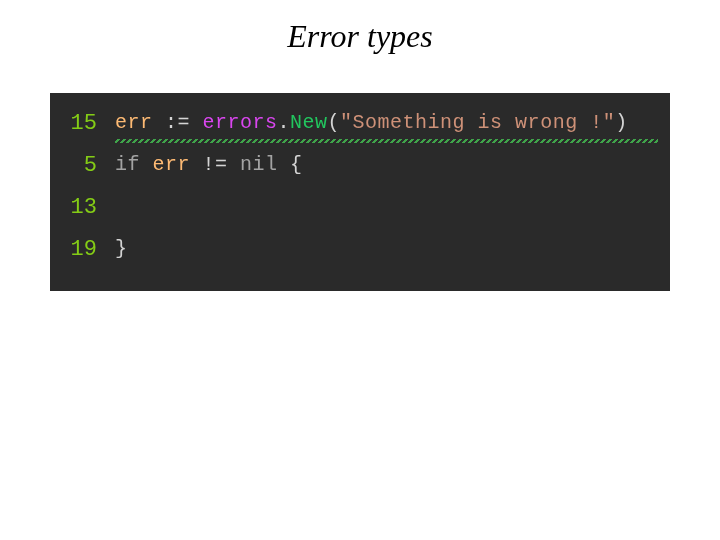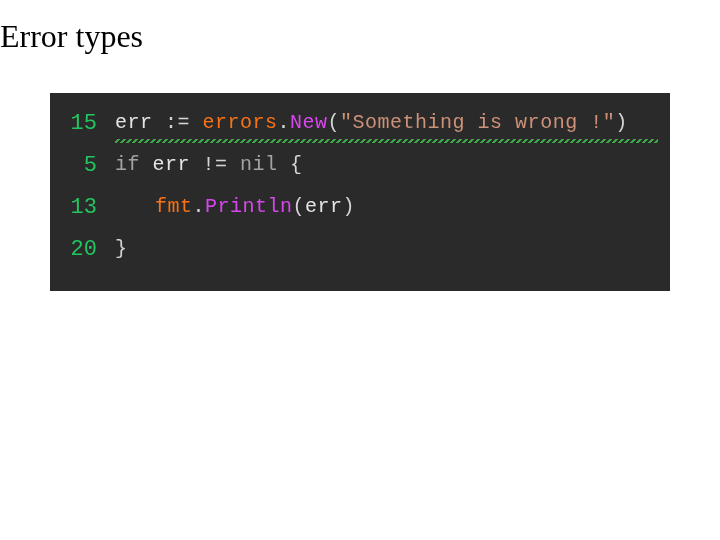--- a/index.html
+++ b/index.html
@@ -10,58 +10,59 @@
     font-family: Georgia, 'Times New Roman', serif;
     overflow: hidden;
   }
   .slide {
     width: 100%;
     height: 100%;
     display: flex;
     flex-direction: column;
   }
   .title {
-    text-align: left;
+    text-align: center;
     font-size: 32px;
     color: #000;
     padding: 18px 0 8px 0;
     font-family: Georgia, serif;
+    font-style: italic;
   }
   .editor {
     margin: 30px 50px 0 50px;
     background: #2a2a2a;
     padding: 10px 0 20px 0;
     font-family: 'Courier New', monospace;
     font-size: 20px;
     line-height: 1.0;
   }
   .code-line {
     display: flex;
     align-items: flex-start;
     padding: 10px 0;
     position: relative;
   }
   .gutter {
     width: 65px;
     text-align: right;
-    color: #22c55e;
+    color: #84cc16;
     padding-right: 18px;
     font-size: 22px;
     flex-shrink: 0;
   }
   .code {
     white-space: pre;
     font-size: 20px;
     letter-spacing: 0.5px;
   }
-  .tok-var   { color: #e5e5e5; }
+  .tok-var   { color: #fdba74; }
   .tok-op    { color: #d4d4d4; }
-  .tok-pkg   { color: #f97316; }
+  .tok-pkg   { color: #d946ef; }
   .tok-dot   { color: #d4d4d4; }
-  .tok-fn    { color: #d946ef; }
+  .tok-fn    { color: #22c55e; }
   .tok-str   { color: #ce9178; }
   .tok-kw    { color: #a3a3a3; }
   .tok-punc  { color: #d4d4d4; }
   .squiggle {
     position: absolute;
     left: 65px;
     right: 12px;
     bottom: 2px;
     height: 4px;
     background-image: repeating-linear-gradient(
@@ -91,22 +92,21 @@
       <div class="squiggle"></div>
     </div>
 
     <div class="code-line">
       <div class="gutter">5</div>
       <div class="code indent1"><span class="tok-kw">if </span><span class="tok-var">err</span><span class="tok-op"> != </span><span class="tok-kw">nil</span><span class="tok-punc"> {</span></div>
     </div>
 
     <div class="code-line">
       <div class="gutter">13</div>
-      <div class="code indent2"><span class="tok-pkg">fmt</span><span class="tok-dot">.</span><span class="tok-fn">Println</span><span class="tok-punc">(</span><span class="tok-var">err</span><span class="tok-punc">)</span></div>
     </div>
 
     <div class="code-line">
-      <div class="gutter">20</div>
+      <div class="gutter">19</div>
       <div class="code indent1"><span class="tok-punc">}</span></div>
     </div>
 
   </div>
 </div>
 
 </body></html>

